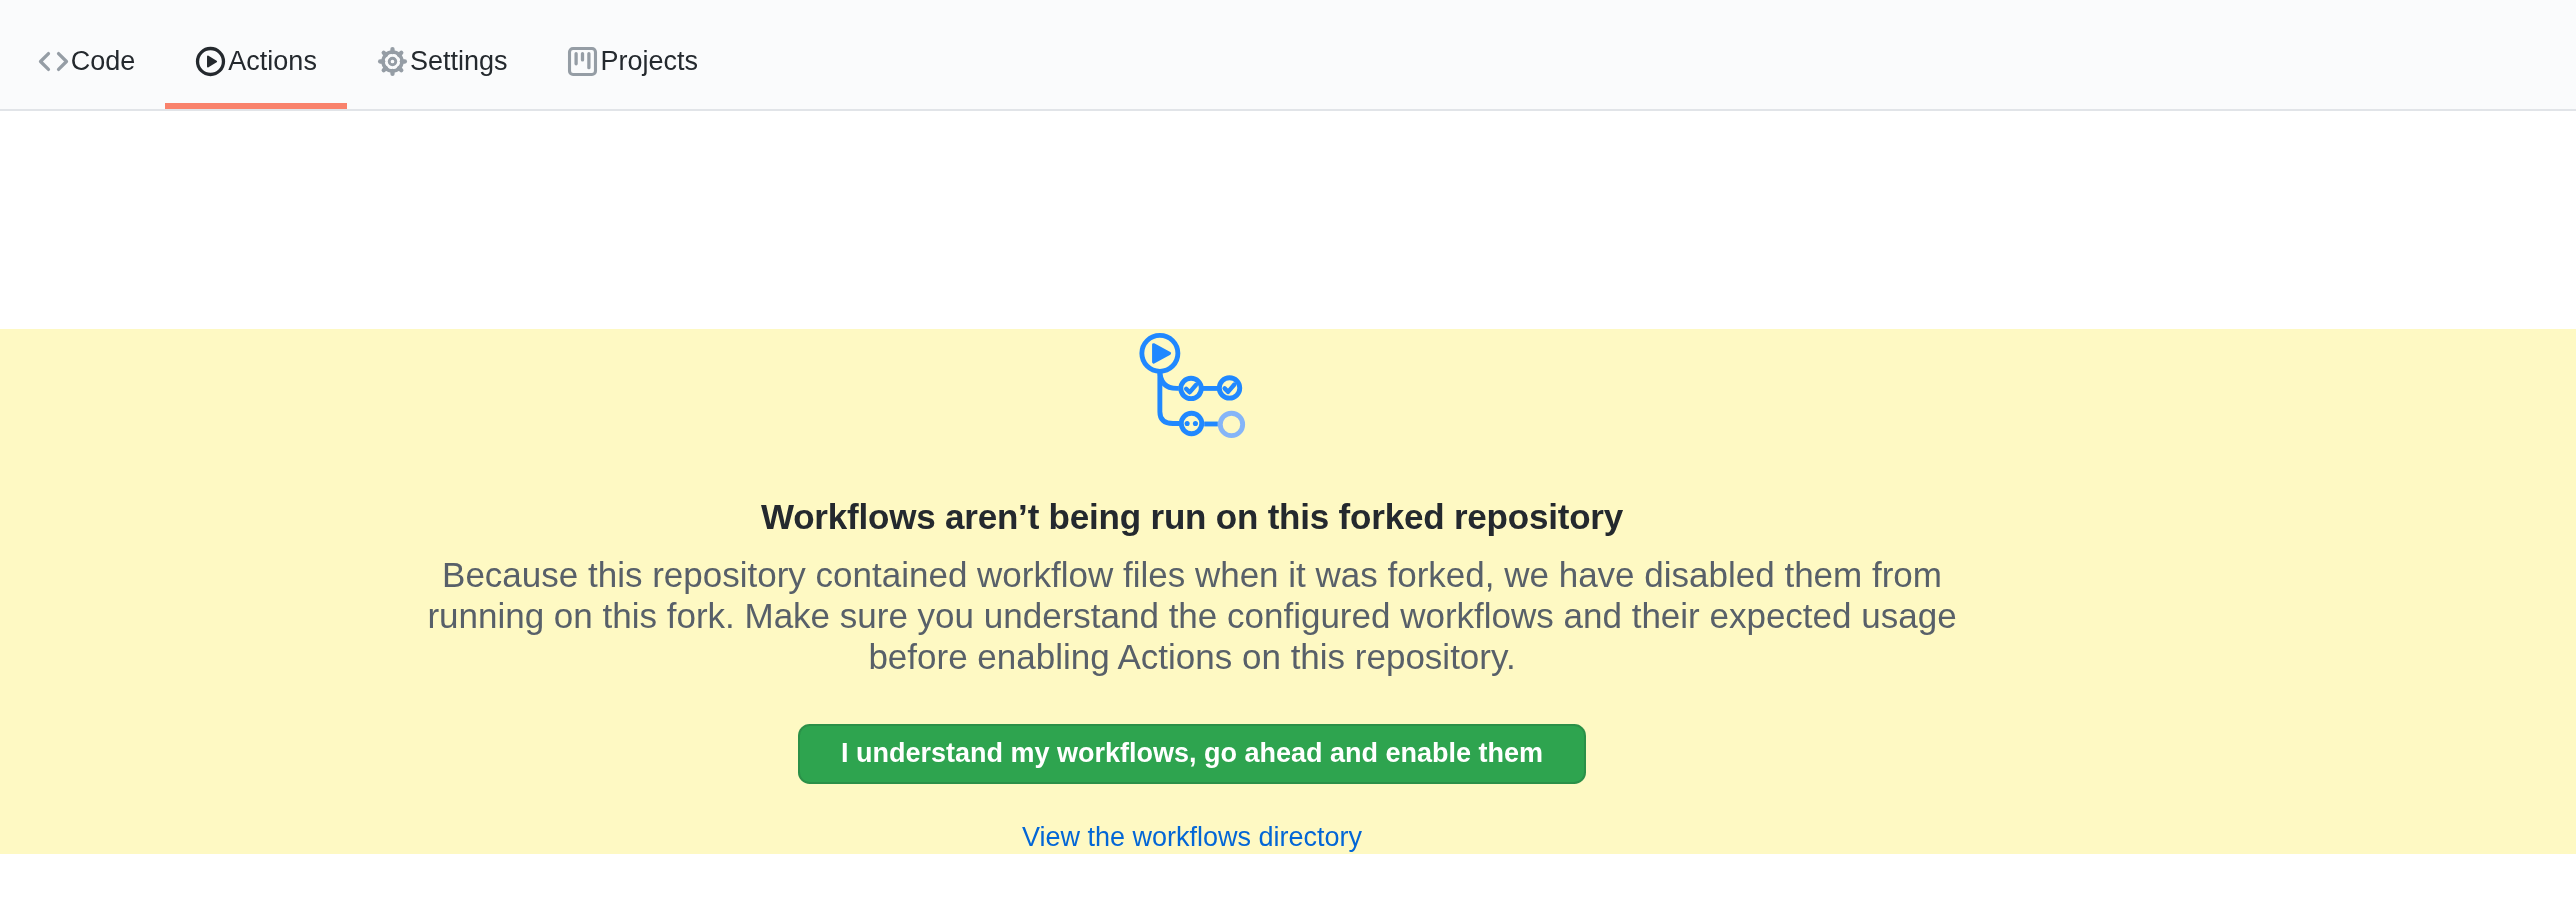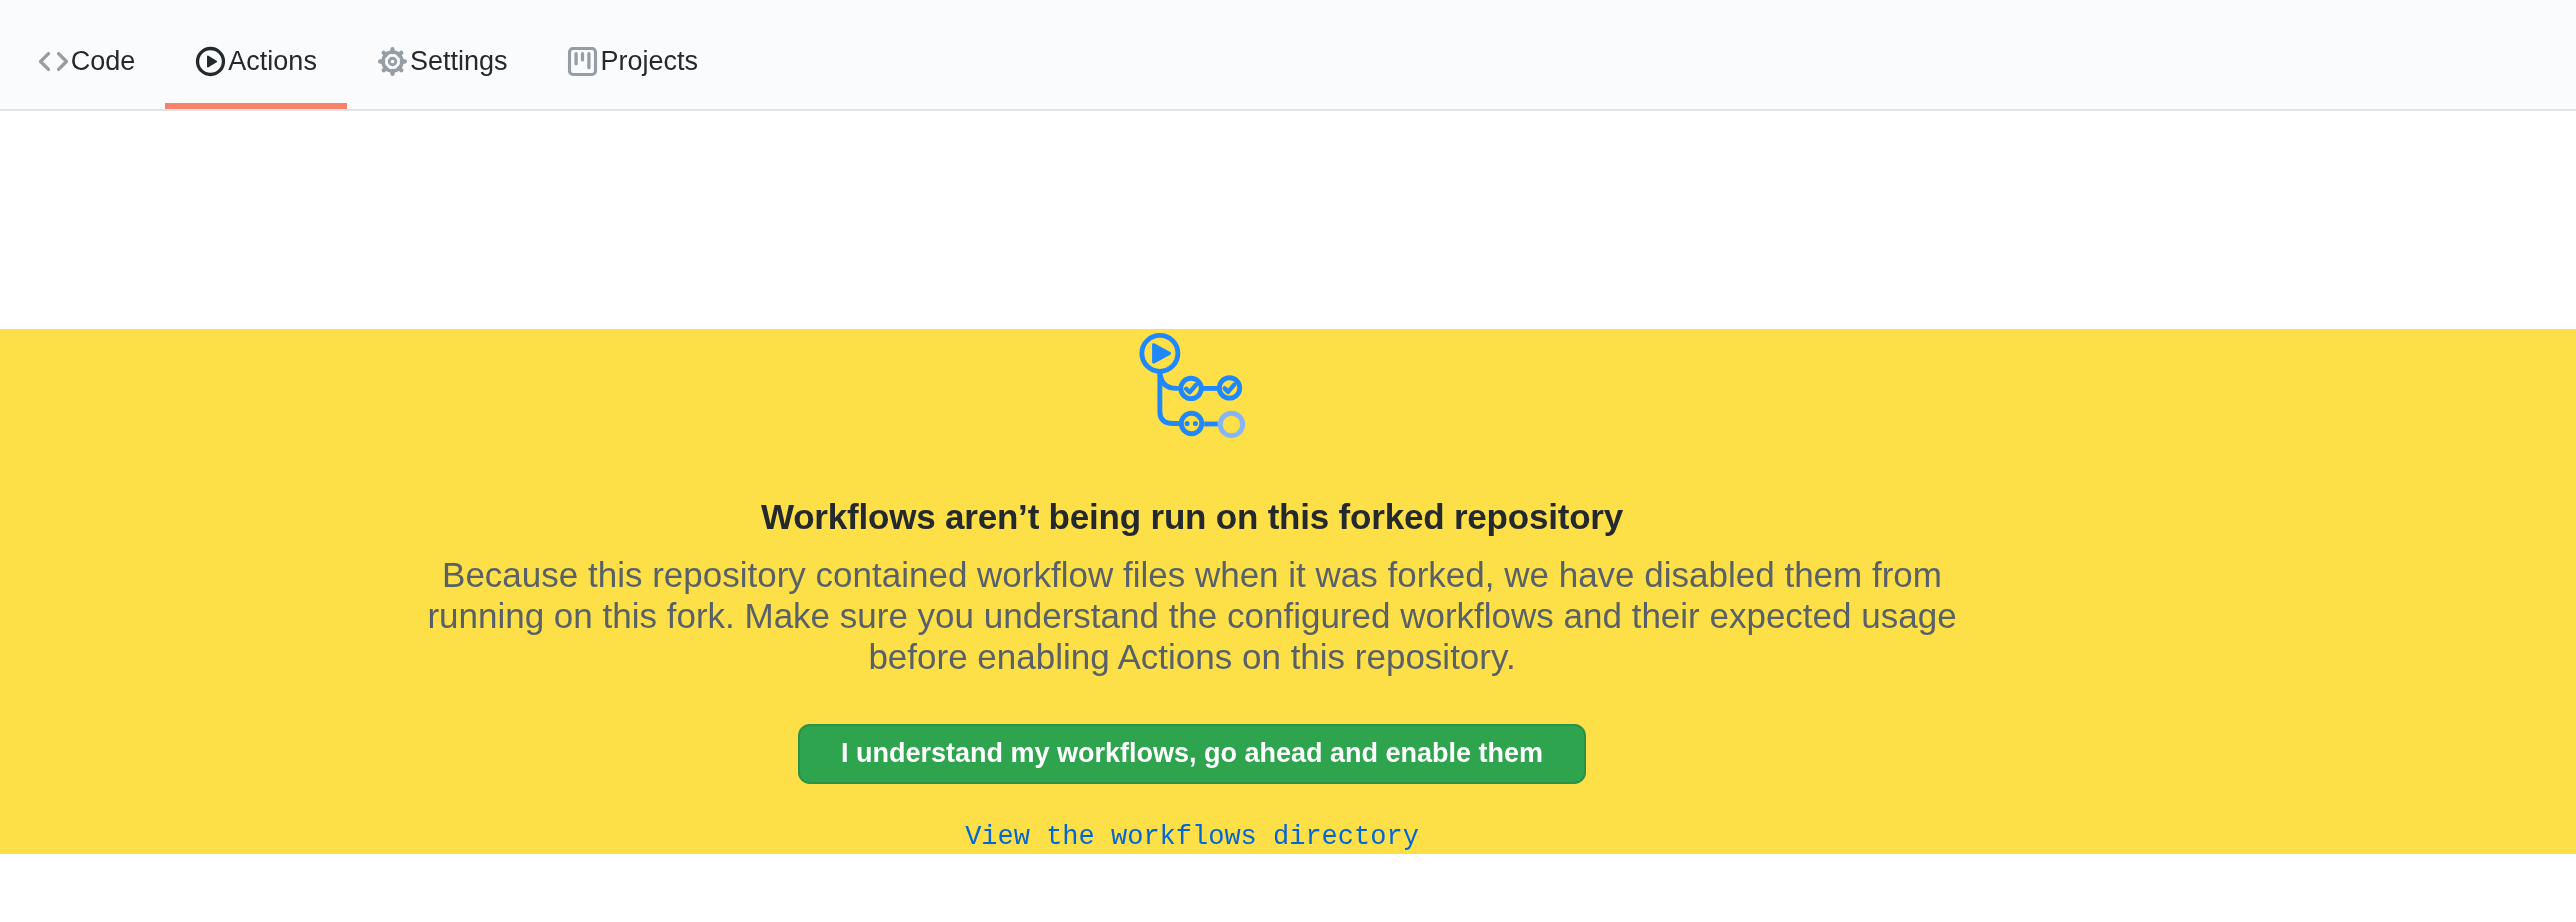--- a/index.html
+++ b/index.html
@@ -35,21 +35,21 @@
     white-space: nowrap;
   }
   .tab .octicon { width: 31px; height: 31px; display: block; flex: none; }
   .tab .octicon svg { display: block; width: 31px; height: 31px; }
   .tab--active {
     font-weight: normal;
     box-shadow: inset 0 -5.9px 0 0 #f9826c;
   }
 
   
-  .main { background: #fde047; }
+  .main { background: #fef9c3; }
   .blankslate {
     width: 2384px;      
     text-align: center;
   }
   .wf-icon {
     display: block;
     width: 113px;
     height: 113px;
     margin: 218px auto 0 auto;
   }
@@ -82,21 +82,20 @@
     cursor: pointer;
   }
   .wf-link {
     display: inline-block;
     margin-top: 37px;
     font-size: 27px;
     line-height: 33px;
     color: #0366d6;
     text-decoration: none;
     cursor: pointer;
-    font-family: Liberation Mono, monospace;
   }
 </style>
 </head>
 <body>
 
 <nav class="repo-nav">
 
   <a class="tab">
     <span class="octicon">
       <svg viewBox="0 0 16 16">

